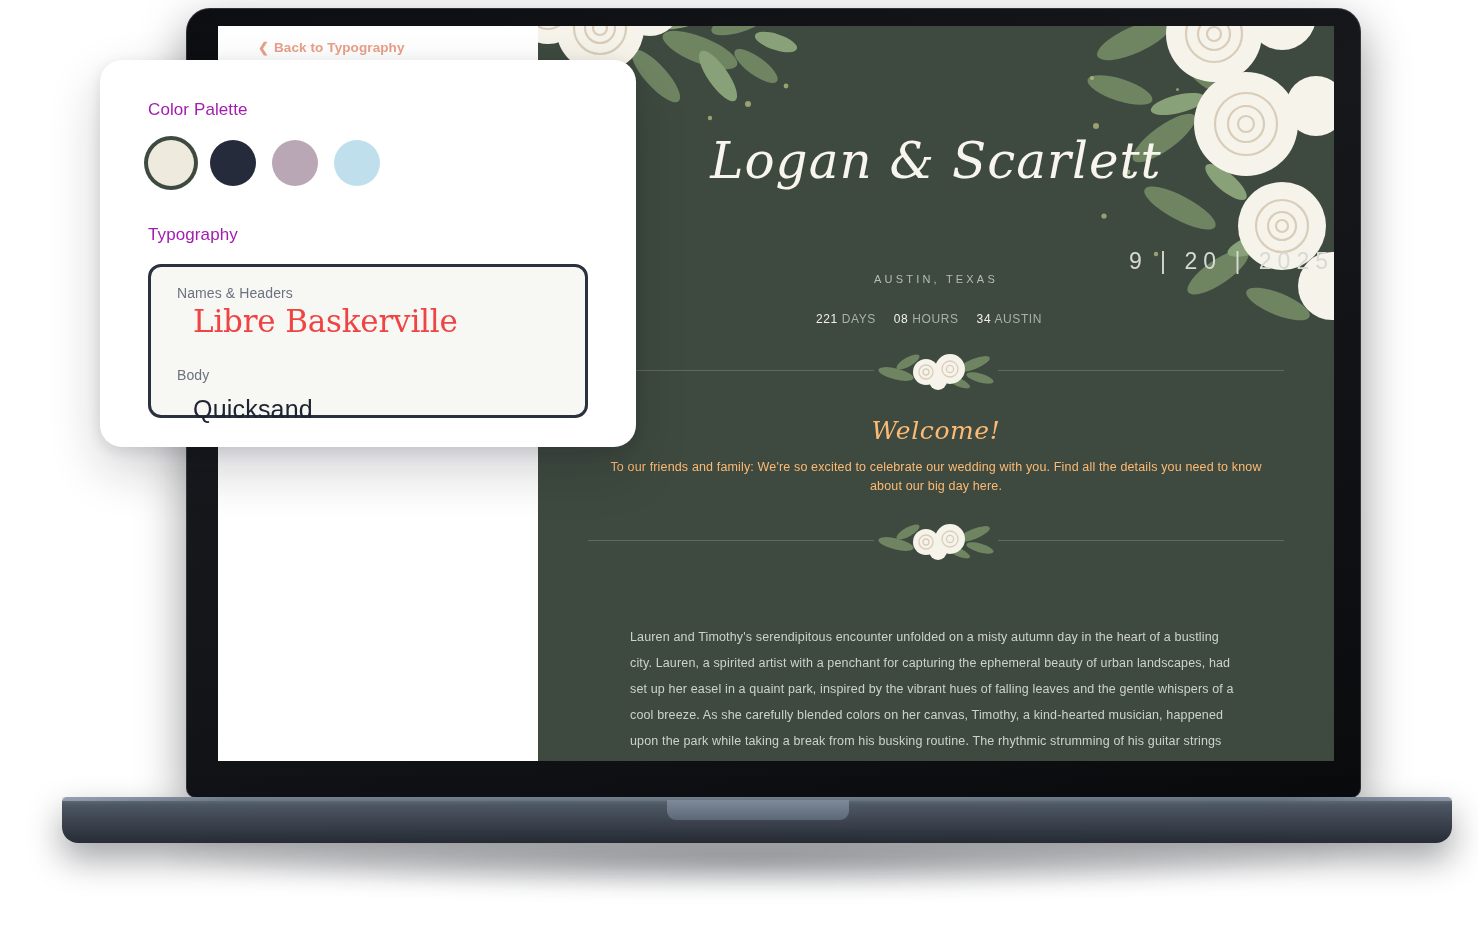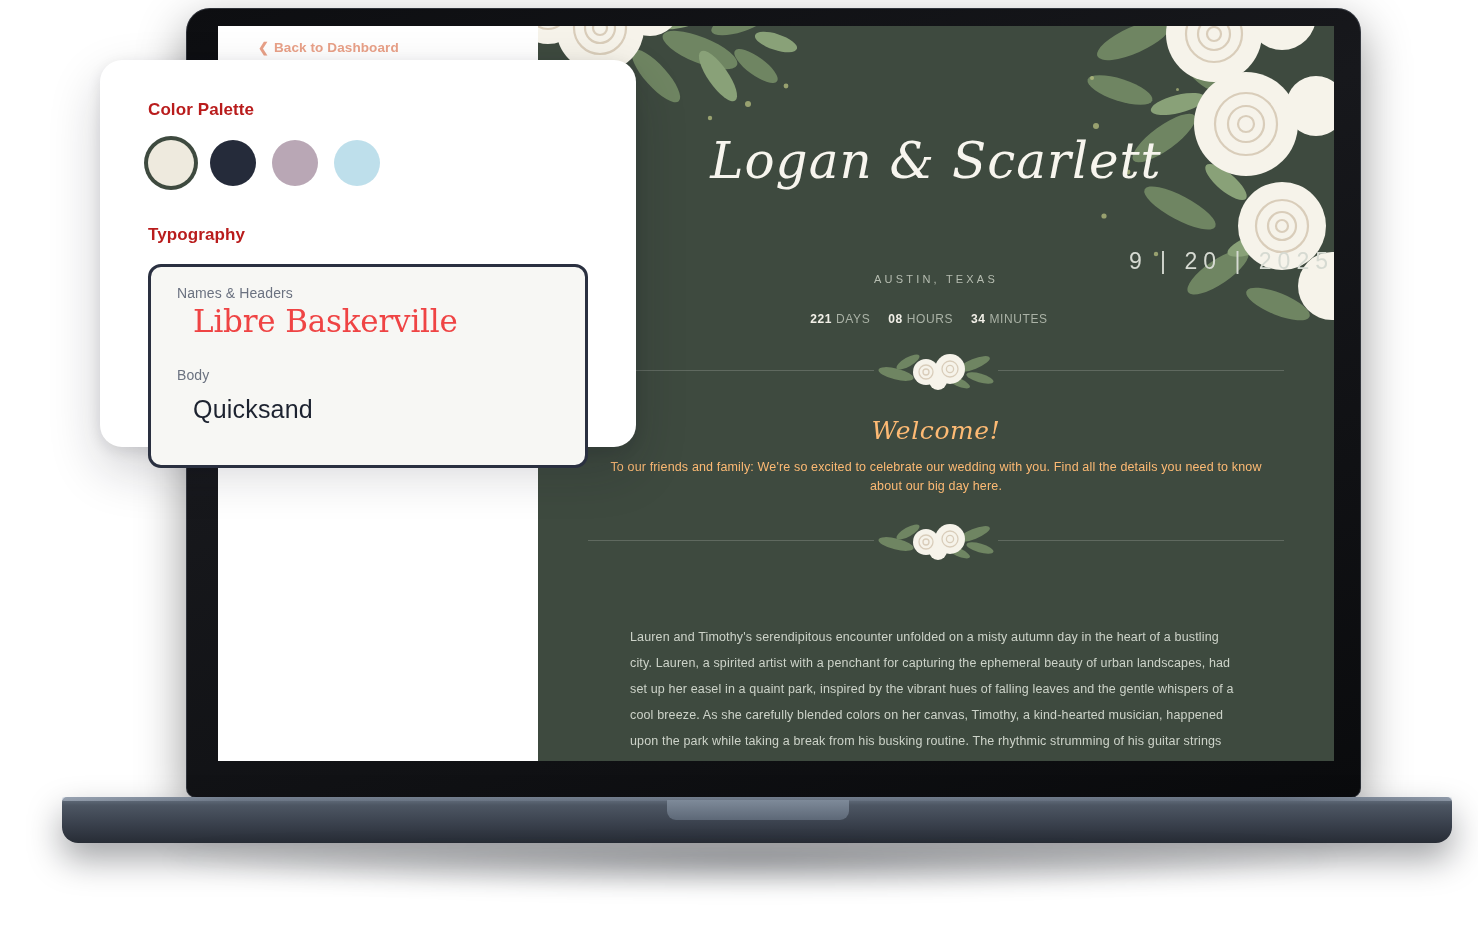--- a/index.html
+++ b/index.html
@@ -198,21 +198,21 @@
     letter-spacing: 3.2px;
   }
   #countdown {
     position: absolute;
     left: 0; right: 0; top: 286px;
     text-align: center;
     font-size: 12px;
     color: #aab2a6;
     letter-spacing: .6px;
   }
-  #countdown .num { color: #f2f0e8; font-weight: 700; }
+  #countdown .num { color: #f2f0e8; font-weight: 400; }
   #countdown .unit { margin-right: 14px; }
 
   .divider-ornament {
     position: absolute;
     left: 50px; right: 50px;
     height: 46px;
   }
   .divider-ornament .rule {
     position: absolute;
     top: 22px; left: 0; right: 0;
@@ -265,42 +265,42 @@
     left: 100px; top: 60px;
     width: 536px; height: 387px;
     background: #ffffff;
     border-radius: 22px;
     box-shadow: 0 22px 52px rgba(18,22,33,0.20), 0 4px 14px rgba(18,22,33,0.10);
     padding: 40px 48px;
     z-index: 20;
   }
   .card-title {
     font-size: 17px;
-    font-weight: 700;
-    color: #b91c1c;
+    font-weight: 400;
+    color: #a21caf;
     letter-spacing: .1px;
   }
   #palette-swatches {
     display: flex;
     gap: 16px;
     margin-top: 20px;
   }
   .swatch {
     width: 46px; height: 46px;
     border-radius: 50%;
     cursor: pointer;
   }
   .swatch.selected {
     box-shadow: 0 0 0 4px #3e4a3f;
   }
   #typography-title { margin-top: 39px; }
 
   #font-preview-box {
     margin-top: 19px;
-    height: 204px;
+    height: 154px;
     background: #f7f7f4;
     border: 3px solid #2a3040;
     border-radius: 13px;
     padding: 18px 26px;
   }
   .font-role {
     font-size: 14px;
     color: #6b7280;
     letter-spacing: .1px;
   }
@@ -325,21 +325,21 @@
 <div id="laptop-mockup">
 
   <div id="laptop-lid"></div>
   <div id="laptop-bezel-inner"></div>
 
   <div id="laptop-screen">
 
     <div id="app-topbar">
       <div id="back-to-dashboard">
         <span class="chev">❮</span>
-        <span>Back to Dashboard</span>
+        <span>Back to Typography</span>
       </div>
     </div>
 
     <div id="editor-sidebar">
 
       <div class="section-row">
         <span class="section-icon">
           <svg viewBox="0 0 24 24">
               <path d="M3 4h18v3H3V4zm0 5h4v4H3V9zm6 0h4v4H9V9zm6 0h6v4h-6V9zM3 15h4v4H3v-4zm6 0h4v4H9v-4zm6 0h6v4h-6v-4z"></path>
             </svg>
@@ -503,21 +503,21 @@
       <div id="couple-names">Logan &amp; Scarlett</div>
       <div id="wedding-date">9 | 20 | 2025</div>
       <div id="wedding-location">AUSTIN, TEXAS</div>
 
       <div id="countdown">
         <span class="num">221</span>
         <span class="unit">DAYS</span>
         <span class="num">08</span>
         <span class="unit">HOURS</span>
         <span class="num">34</span>
-        <span class="unit">MINUTES</span>
+        <span class="unit">AUSTIN</span>
       </div>
 
       <div class="divider-ornament" style="top:322px;">
         <div class="rule"></div>
         <svg class="flowers" viewBox="0 0 124 46">
           <g fill="#6f8562">
             <ellipse cx="22" cy="26" rx="18" ry="5.5" transform="rotate(14 22 26)"></ellipse>
             <ellipse cx="100" cy="16" rx="17" ry="5" transform="rotate(-22 100 16)"></ellipse>
             <ellipse cx="106" cy="30" rx="14" ry="4.5" transform="rotate(16 106 30)"></ellipse>
             <ellipse cx="34" cy="14" rx="13" ry="4.5" transform="rotate(-30 34 14)"></ellipse>

